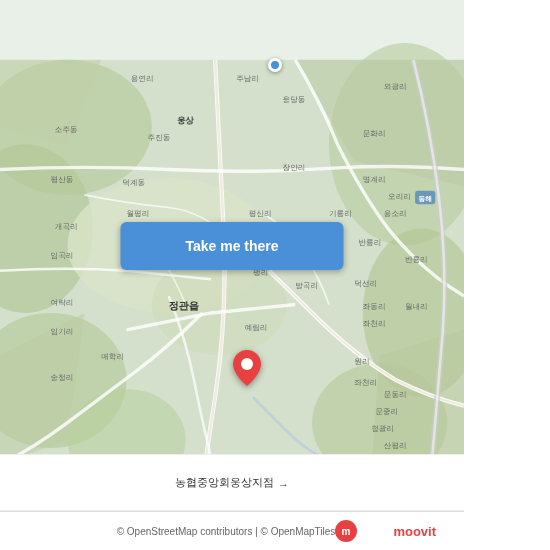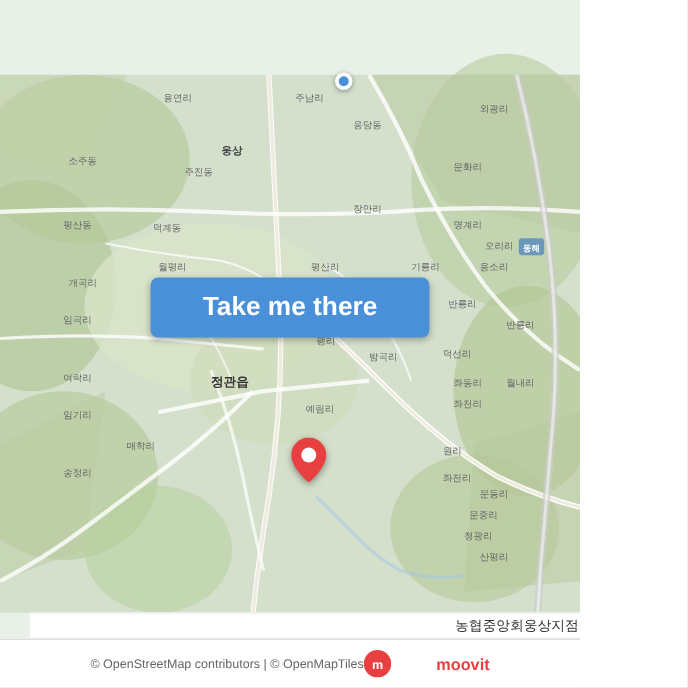--- a/index.html
+++ b/index.html
@@ -32,21 +32,21 @@
       position: absolute;
       left: 50%;
       top: 222px;
       transform: translateX(-50%);
       width: 223px;
       height: 48px;
       background-color: #4a90d9;
       color: white;
       border: none;
       border-radius: 6px;
-      font-size: 21px;
+      font-size: 14px;
       font-weight: 600;
       cursor: pointer;
       display: flex;
       align-items: center;
       justify-content: center;
       box-shadow: 0 2px 6px rgba(0,0,0,0.3);
       z-index: 10;
     }
 
     
@@ -77,24 +77,24 @@
       filter: drop-shadow(0 2px 3px rgba(0,0,0,0.4));
     }
 
     
     #bottom-bar {
       position: absolute;
       bottom: 0;
       left: 0;
       width: 100%;
       background: white;
-      padding: 8px 12px;
-      display: flex;
-      align-items: center;
-      justify-content: center;
+      padding: 8px 28px;
+      display: flex;
+      align-items: center;
+      justify-content: flex-end;
       font-size: 11px;
       color: #555;
       z-index: 20;
       border-top: 1px solid #ddd;
     }
 
     #bottom-left {
       display: flex;
       align-items: center;
       gap: 4px;
@@ -246,18 +246,18 @@
     </div>
     <div id="moovit-logo">
       <svg id="moovit-logo-icon" viewBox="0 0 22 22" xmlns="http://www.w3.org/2000/svg">
         <circle cx="11" cy="11" r="11" fill="#e84040"></circle>
         <text x="11" y="15" font-size="10" fill="white" text-anchor="middle" font-family="Arial" font-weight="bold">m</text>
       </svg>
       <span id="moovit-text">moovit</span>
     </div>
   </div>
 
-  <div id="route-info" style="position:absolute; bottom:40px; left:0; width:100%; background:white; padding:2px 10px; font-size:11px; color:#333; z-index:15; border-top:1px solid #eee; display:flex; align-items:center; justify-content:flex-end; gap:4px;margin-left:24px;">
+  <div id="route-info" style="position:absolute; bottom:40px; left:0; width:100%; background:white; padding:20px 10px; font-size:11px; color:#333; z-index:15; border-top:1px solid #eee; display:flex; align-items:center; justify-content:center; gap:4px;">
     <span>농협중앙회웅상지점</span>
     <span>→</span>
   </div>
 
 </div>
 
 </body></html>

